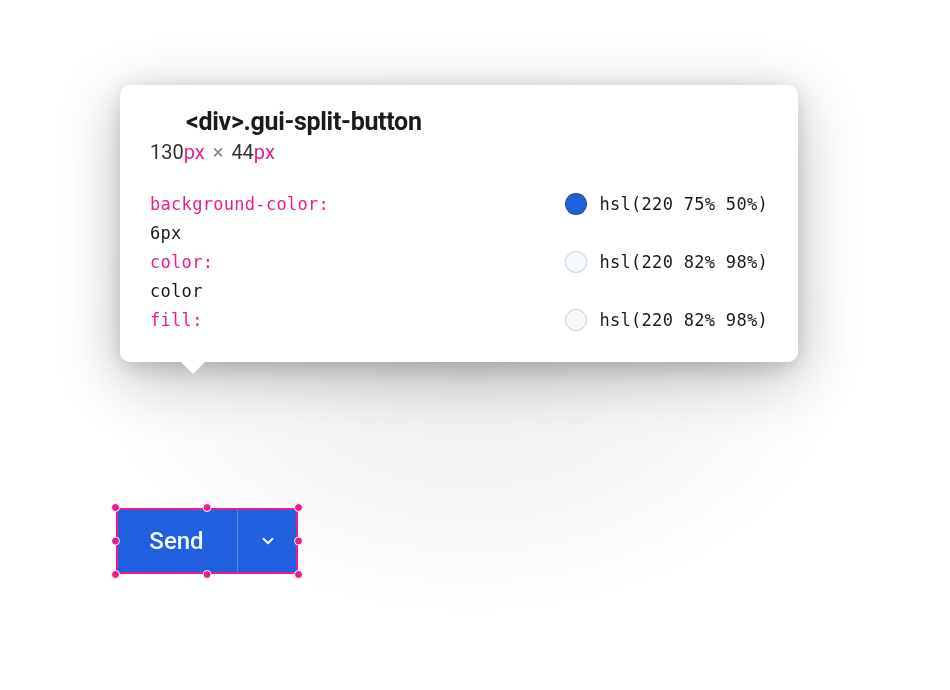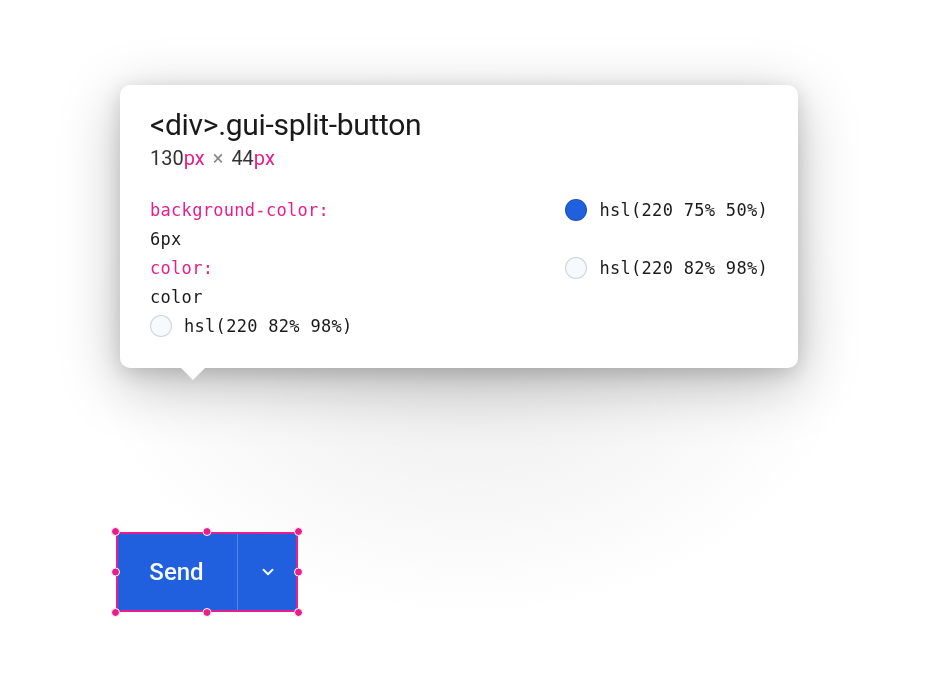--- a/index.html
+++ b/index.html
@@ -37,24 +37,25 @@
       border-left: 13px solid transparent;
       border-right: 13px solid transparent;
       border-top: 13px solid #ffffff;
     }
 
     .tooltip-header {
       margin-bottom: 2px;
     }
 
     .selector {
-      font-size: 30px;
-      font-weight: 400;
+      font-size: 25px;
+      font-weight: 700;
       color: #1a1a1a;
       letter-spacing: -0.3px;
+      margin-left: 36px;
     }
 
     .dimensions {
       font-size: 20px;
       margin-top: 4px;
       color: #555;
     }
 
     .dim-num {
       color: #333;
@@ -115,22 +116,21 @@
 
     .swatch-light {
       background: hsl(220, 82%, 98%);
     }
 
     .split-button-wrap {
       position: absolute;
       top: 508px;
       left: 116px;
       width: 182px;
-      height: 80px;
-      margin-top: 24px;
+      height: 66px;
     }
 
     .split-button {
       display: flex;
       width: 100%;
       height: 100%;
       background: hsl(220, 75%, 50%);
       border-radius: 7px;
       overflow: hidden;
       color: hsl(220, 82%, 98%);
@@ -236,20 +236,21 @@
         <span class="swatch swatch-light"></span>
         <span class="prop-val">hsl(220 82% 98%)</span>
       </span>
     </div>
     <div class="prop-row">
       <span class="prop-val-wrap">
         <span class="prop-val">color</span>
       </span>
     </div>
     <div class="prop-row">
+      <span><span class="prop-name">fill</span><span class="prop-colon">:</span></span>
       <span class="prop-val-wrap">
         <span class="swatch swatch-light"></span>
         <span class="prop-val">hsl(220 82% 98%)</span>
       </span>
     </div>
   </div>
 </div>
 
 <div class="split-button-wrap">
   <div class="split-button">

